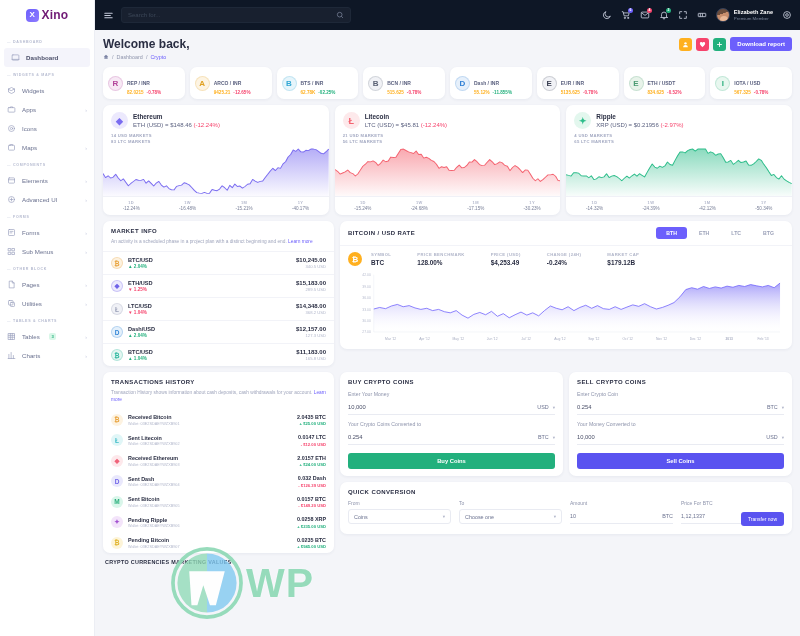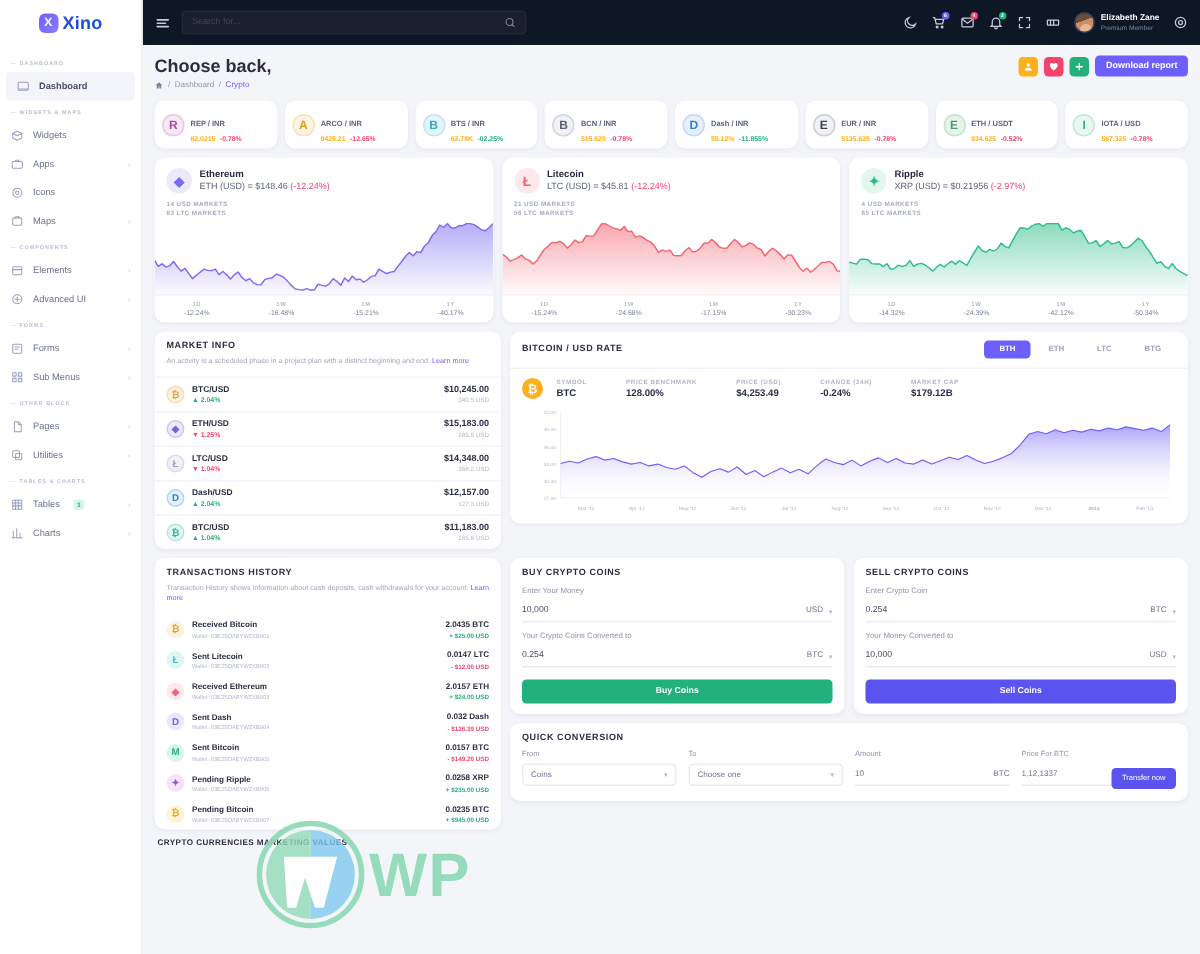--- a/index.html
+++ b/index.html
@@ -17,21 +17,21 @@
     border-right: 1px solid #eceef4; flex: 0 0 95px;
     overflow: hidden; position: relative;
   }
   .brand { height: 30px; display: flex; align-items: center; justify-content: center; gap: 3px; }
   .brand-mark {
     width: 13px; height: 13px; border-radius: 4px;
     background: linear-gradient(135deg,#6c5ffc,#8e7bff);
     display: flex; align-items: center; justify-content: center;
   }
   .brand-mark span { color:#fff; font-size:8px; font-weight:bold; line-height:1; }
-  .brand-text { font-size: 12px; font-weight: bold; color: #1d4ed8; letter-spacing: .2px; }
+  .brand-text { font-size: 12px; font-weight: bold; color: #701a75; letter-spacing: .2px; }
 
   .nav { padding-top: 4px; }
   .nav-head {
     font-size: 3.6px; letter-spacing: .7px; color: #b7bcd1;
     padding: 6px 0 4px 7px; text-transform: uppercase; font-weight: bold;
     white-space: nowrap;
   }
   .nav-head:before { content:"— "; color:#d5d9e6; }
   .nav-item {
     display: flex; align-items: center; gap: 6px;
@@ -451,21 +451,21 @@
               <circle cx="12" cy="12" r="8.2"></circle>
             </svg>
         </span>
       </div>
     </div>
 
     <div class="content">
 
       <div class="welcome-row">
         <div>
-          <div class="welcome">Choose back,</div>
+          <div class="welcome">Welcome back,</div>
           <div class="crumbs">
             <span class="home">
               <svg viewBox="0 0 24 24" fill="currentColor">
                   <path d="M12 3l9 8h-3v9h-5v-6h-2v6H6v-9H3z"></path>
                 </svg>
             </span>
             <span>/</span>
             <span>Dashboard</span>
             <span>/</span>
             <span class="cur">Crypto</span>

